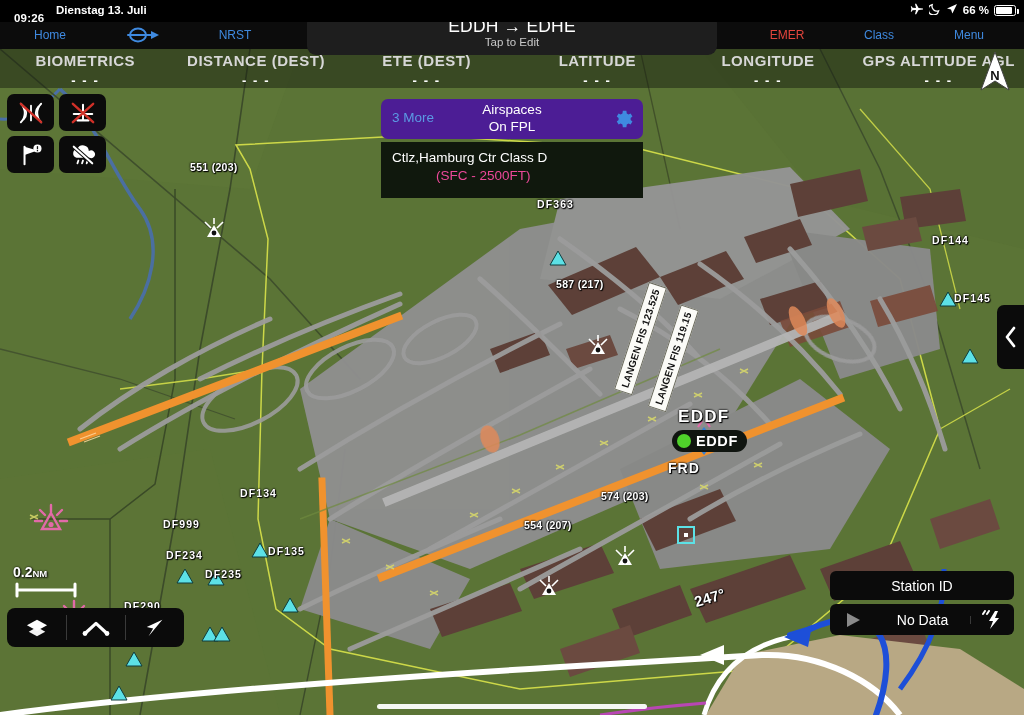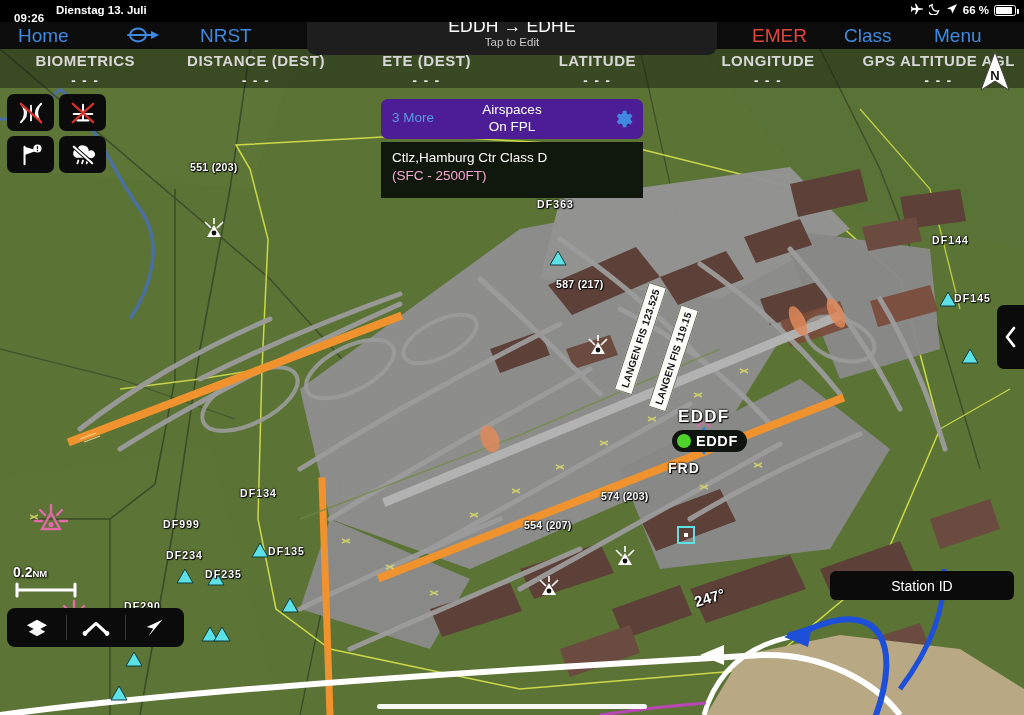--- a/index.html
+++ b/index.html
@@ -19,21 +19,21 @@
   .batt{ width:22px; height:11px; border:1.4px solid #fff; border-radius:2.5px; position:relative;
          display:inline-block; }
   .batt::after{ content:""; position:absolute; right:-3.5px; top:3px; width:2px; height:5px;
                 background:#fff; border-radius:0 1px 1px 0; }
   .batt i{ position:absolute; left:1.2px; top:1.2px; bottom:1.2px; width:80%; background:#fff;
            border-radius:1px; display:block; }
 
   
   .navbar{ position:absolute; left:0; top:22px; width:1024px; height:27px; background:#0c0c0c; z-index:55; }
   .nav-item{ position:absolute; top:0; height:27px; line-height:27px; color:#3f8ae0;
-             font-size:19px; }
+             font-size:12px; text-align:center; }
   .nav-home{ left:18px; width:64px; }
   .nav-dto{ left:118px; width:50px; }
   .nav-nrst{ left:200px; width:70px; }
   .nav-emer{ right:202px; width:70px; color:#e2453c; }
   .nav-tools{ right:110px; width:70px; }
   .nav-menu{ right:20px; width:70px; }
   .dto-svg{ display:block; margin:4px auto 0; }
 
   .fpl-pill{ position:absolute; left:307px; top:14px; width:410px; height:41px;
              background:#1e1e1e; border-radius:9px; text-align:center; z-index:56; }
@@ -73,21 +73,21 @@
   .asp{ position:absolute; left:381px; top:99px; width:262px; z-index:45; }
   .asp-head{ height:40px; background:#4c1d95; border-radius:7px; position:relative; }
   .asp-more{ position:absolute; left:11px; top:11px; color:#5b9ae4; font-size:13.5px; }
   .asp-t1{ position:absolute; left:0; right:0; top:3px; text-align:center; color:#fff;
            font-size:13.5px; }
   .asp-t2{ position:absolute; left:0; right:0; top:20px; text-align:center; color:#fff;
            font-size:13.5px; }
   .asp-gear{ position:absolute; right:9px; top:9px; }
   .asp-body{ margin-top:3px; background:#10180d; border-radius:0; padding:7px 11px 13px; }
   .asp-l1{ color:#fff; font-size:13.5px; line-height:18px; }
-  .asp-l2{ color:#f9a8d4; font-size:13.5px; line-height:18px; }
+  .asp-l2{ color:#ec4899; font-size:13.5px; line-height:18px;margin-left:44px; }
 
   
   .toggles{ position:absolute; left:7px; top:94px; z-index:45; }
   .tgl-row{ display:flex; gap:5px; margin-bottom:5px; }
   .tgl{ width:47px; height:37px; background:#0b0b0b; border-radius:7px;
         display:flex; align-items:center; justify-content:center; }
 
   
   .scale{ position:absolute; left:13px; top:564px; z-index:45; }
   .scale-txt{ color:#fff; font-size:14px; font-weight:bold;
@@ -510,20 +510,34 @@
 
   <div class="north">
     <svg width="34" height="44" viewBox="0 0 34 44">
       <polygon points="17,2 31,40 17,31 3,40" fill="#fff" stroke="#444" stroke-width="1"></polygon>
       <text x="17" y="30" font-family="Liberation Sans, sans-serif" font-size="13" font-weight="bold" fill="#111" text-anchor="middle">N</text>
     </svg>
   </div>
 
   <div class="station">
     <div class="st-id">Station ID</div>
+    <div class="st-row">
+      <div class="st-play">
+        <svg width="20" height="18" viewBox="0 0 20 18">
+          <polygon points="4,2 17,9 4,16" fill="#8a8a8a"></polygon>
+        </svg>
+      </div>
+      <div class="st-nodata">No Data</div>
+      <div class="st-bolt">
+        <svg width="24" height="20" viewBox="0 0 24 20">
+          <path d="M3 4 L5 1 M7 4 L9 1" stroke="#fff" stroke-width="2" stroke-linecap="round" fill="none"></path>
+          <polygon points="15,1 9,11 13,11 10,19 19,8 15,8 18,1" fill="#fff"></polygon>
+        </svg>
+      </div>
+    </div>
   </div>
 
   <div class="navbar">
     <div class="nav-item nav-home">Home</div>
     <div class="nav-item nav-dto">
       <svg class="dto-svg" width="34" height="18" viewBox="0 0 34 18">
         <ellipse cx="12" cy="9" rx="8" ry="6.4" fill="none" stroke="#3f8ae0" stroke-width="2"></ellipse>
         <path d="M2 9 L30 9" stroke="#3f8ae0" stroke-width="2" stroke-linecap="round"></path>
         <polygon points="33,9 25,5 25,13" fill="#3f8ae0"></polygon>
       </svg>

